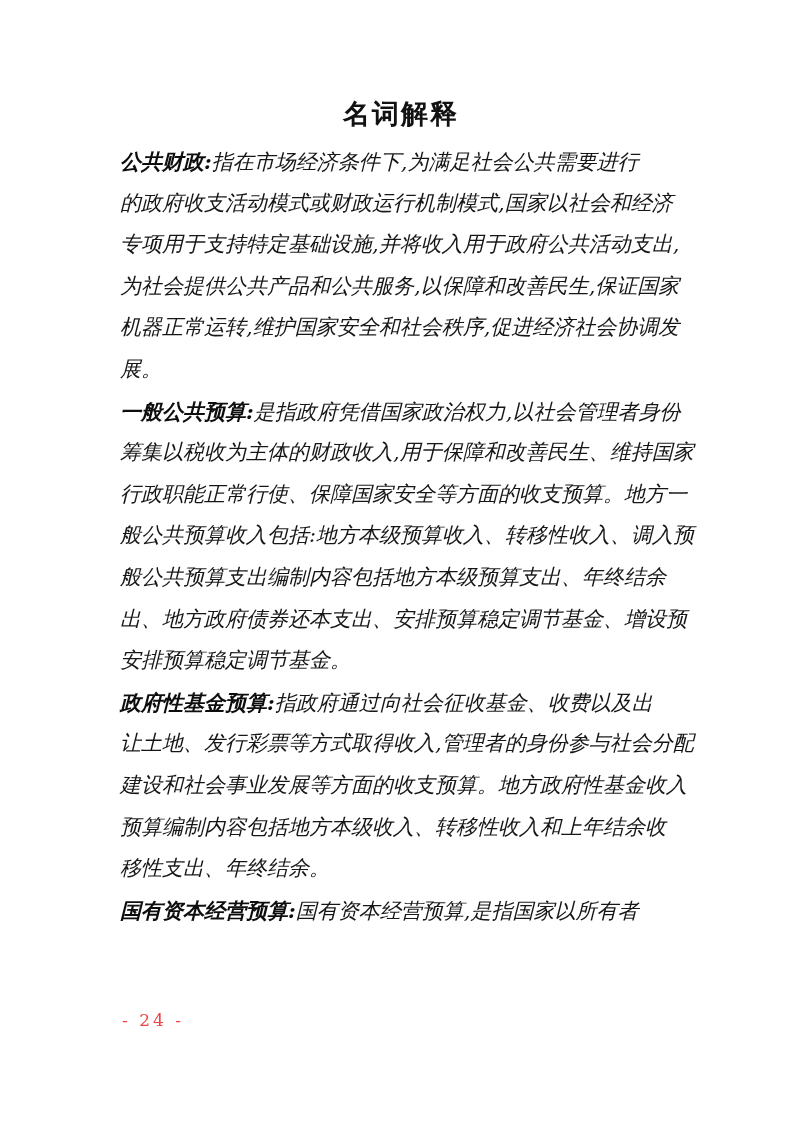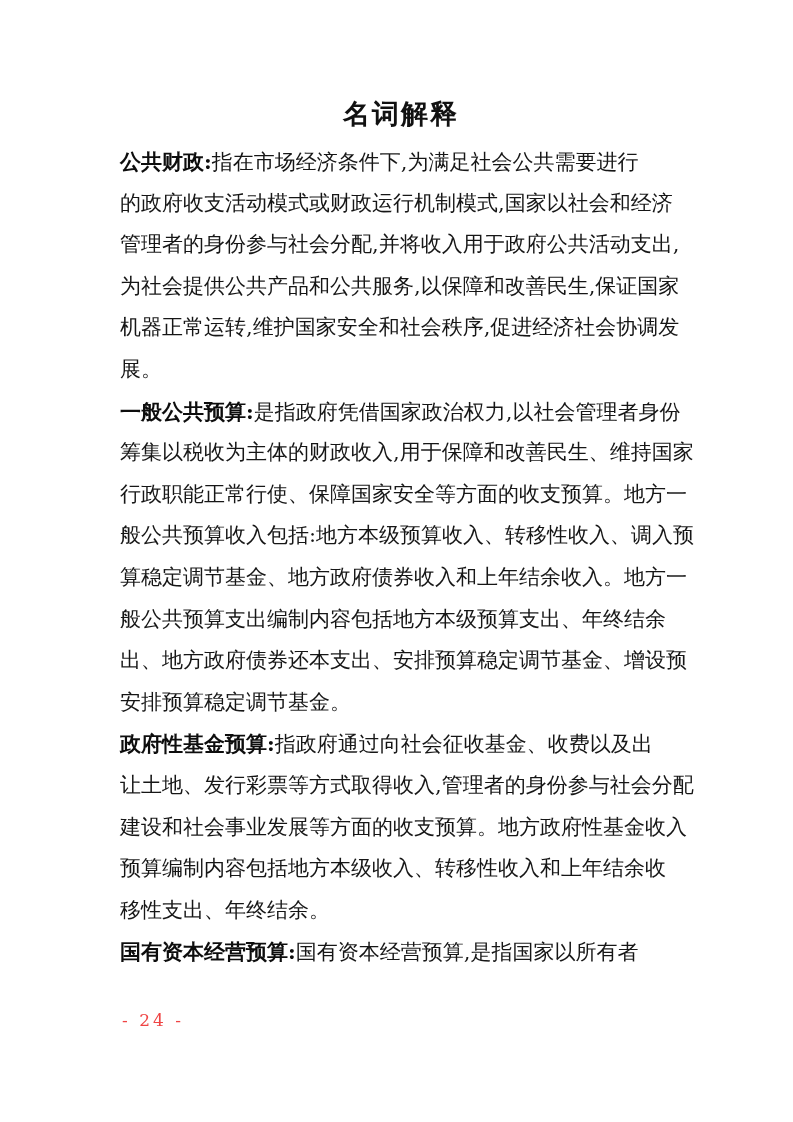--- a/index.html
+++ b/index.html
@@ -38,20 +38,21 @@
     text-align: left;
   }
   .para {
     margin: 0;
     padding: 0;
   }
   .line {
     height: 41.6px;
     white-space: nowrap;
     overflow: visible;
+    font-style: italic;
   }
   .line b {
     font-weight: 700;
     color: #0d0d0d;
   }
   .footer {
     position: absolute;
     left: 122px;
     top: 1010px;
     font-size: 17px;
@@ -61,31 +62,30 @@
 </style>
 </head>
 <body>
 
 <div class="page">
   <h1 class="title">名词解释</h1>
   <div class="content" id="content">
       <div class="para">
         <div class="line"><b>公共财政:</b><span>指在市场经济条件下,为满足社会公共需要进行</span></div>
         <div class="line">的政府收支活动模式或财政运行机制模式,国家以社会和经济</div>
-        <div class="line">管理者的身份参与社会分配,并将收入用于政府公共活动支出,</div>
+        <div class="line">专项用于支持特定基础设施,并将收入用于政府公共活动支出,</div>
         <div class="line">为社会提供公共产品和公共服务,以保障和改善民生,保证国家</div>
         <div class="line">机器正常运转,维护国家安全和社会秩序,促进经济社会协调发</div>
         <div class="line">展。</div>
       </div>
       <div class="para">
         <div class="line"><b>一般公共预算:</b><span>是指政府凭借国家政治权力,以社会管理者身份</span></div>
         <div class="line">筹集以税收为主体的财政收入,用于保障和改善民生、维持国家</div>
         <div class="line">行政职能正常行使、保障国家安全等方面的收支预算。地方一</div>
         <div class="line">般公共预算收入包括:地方本级预算收入、转移性收入、调入预</div>
-        <div class="line">算稳定调节基金、地方政府债券收入和上年结余收入。地方一</div>
         <div class="line">般公共预算支出编制内容包括地方本级预算支出、年终结余</div>
         <div class="line">出、地方政府债券还本支出、安排预算稳定调节基金、增设预</div>
         <div class="line">安排预算稳定调节基金。</div>
       </div>
       <div class="para">
         <div class="line"><b>政府性基金预算:</b><span>指政府通过向社会征收基金、收费以及出</span></div>
         <div class="line">让土地、发行彩票等方式取得收入,管理者的身份参与社会分配</div>
         <div class="line">建设和社会事业发展等方面的收支预算。地方政府性基金收入</div>
         <div class="line">预算编制内容包括地方本级收入、转移性收入和上年结余收</div>
         <div class="line">移性支出、年终结余。</div>

